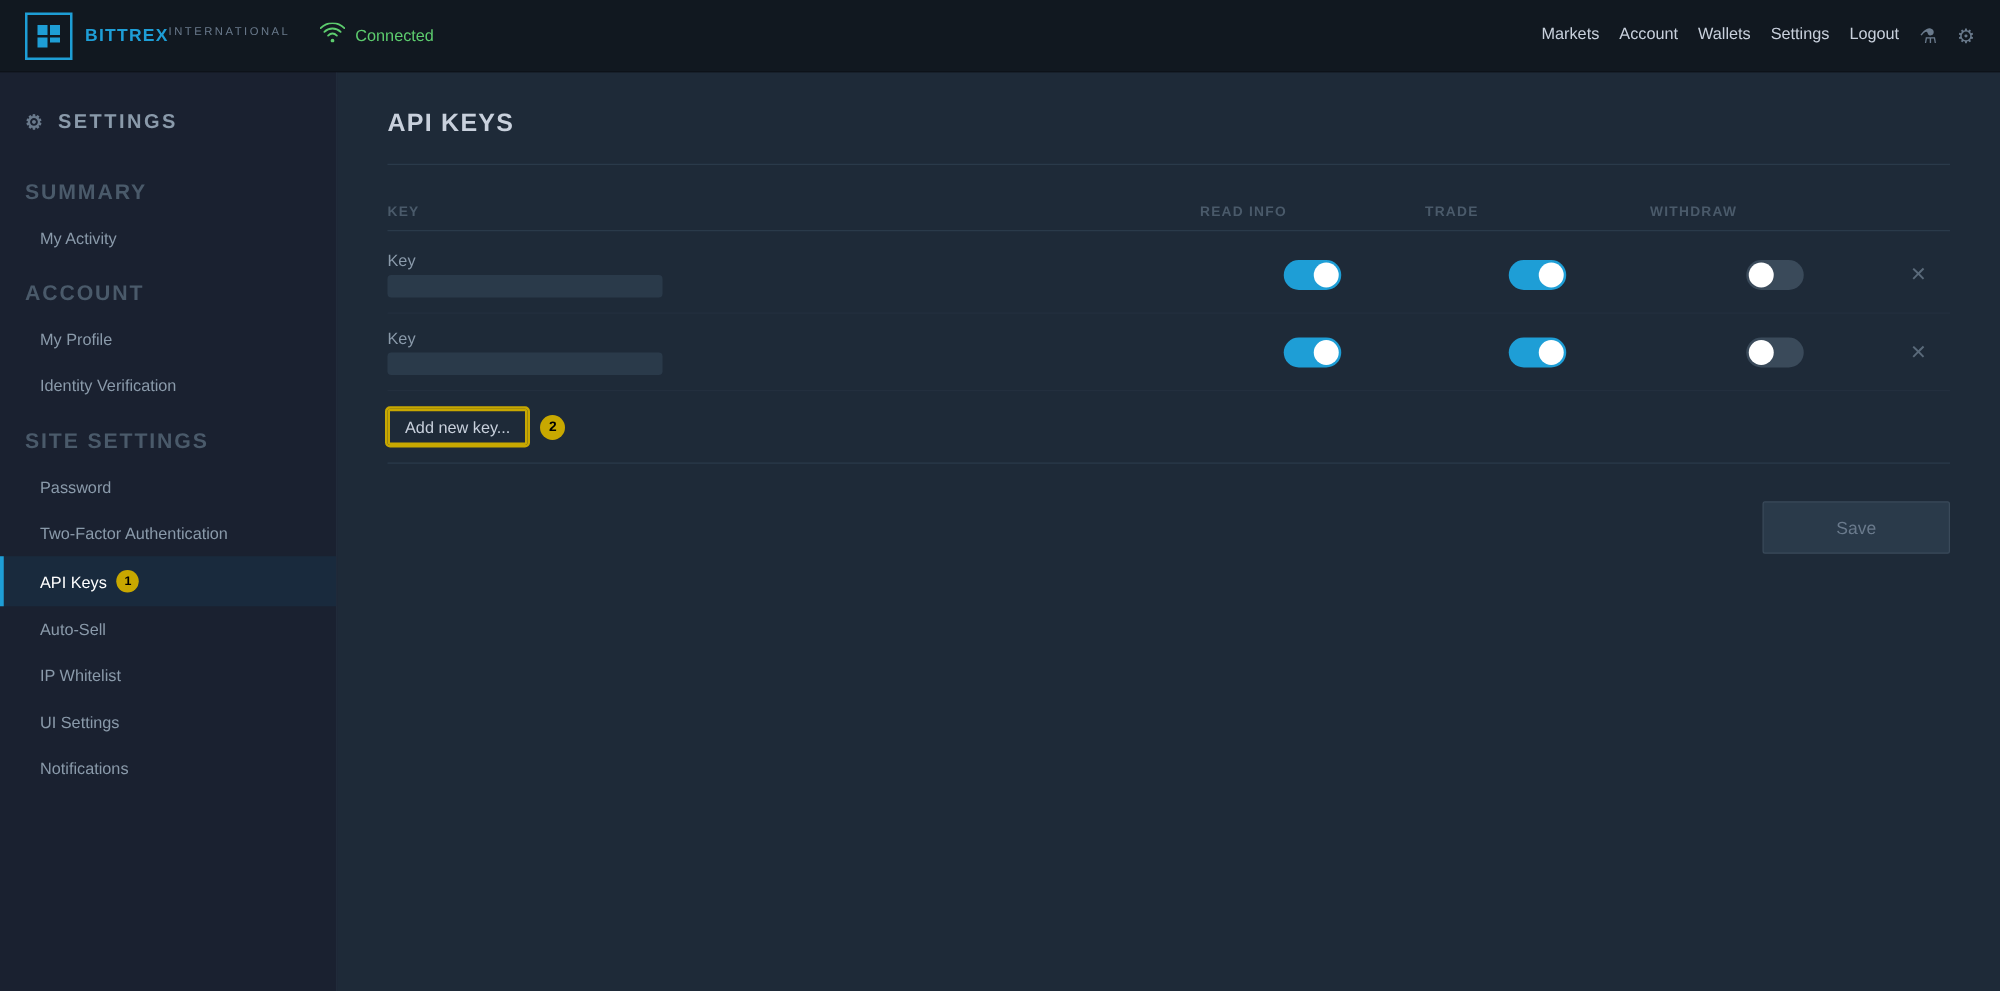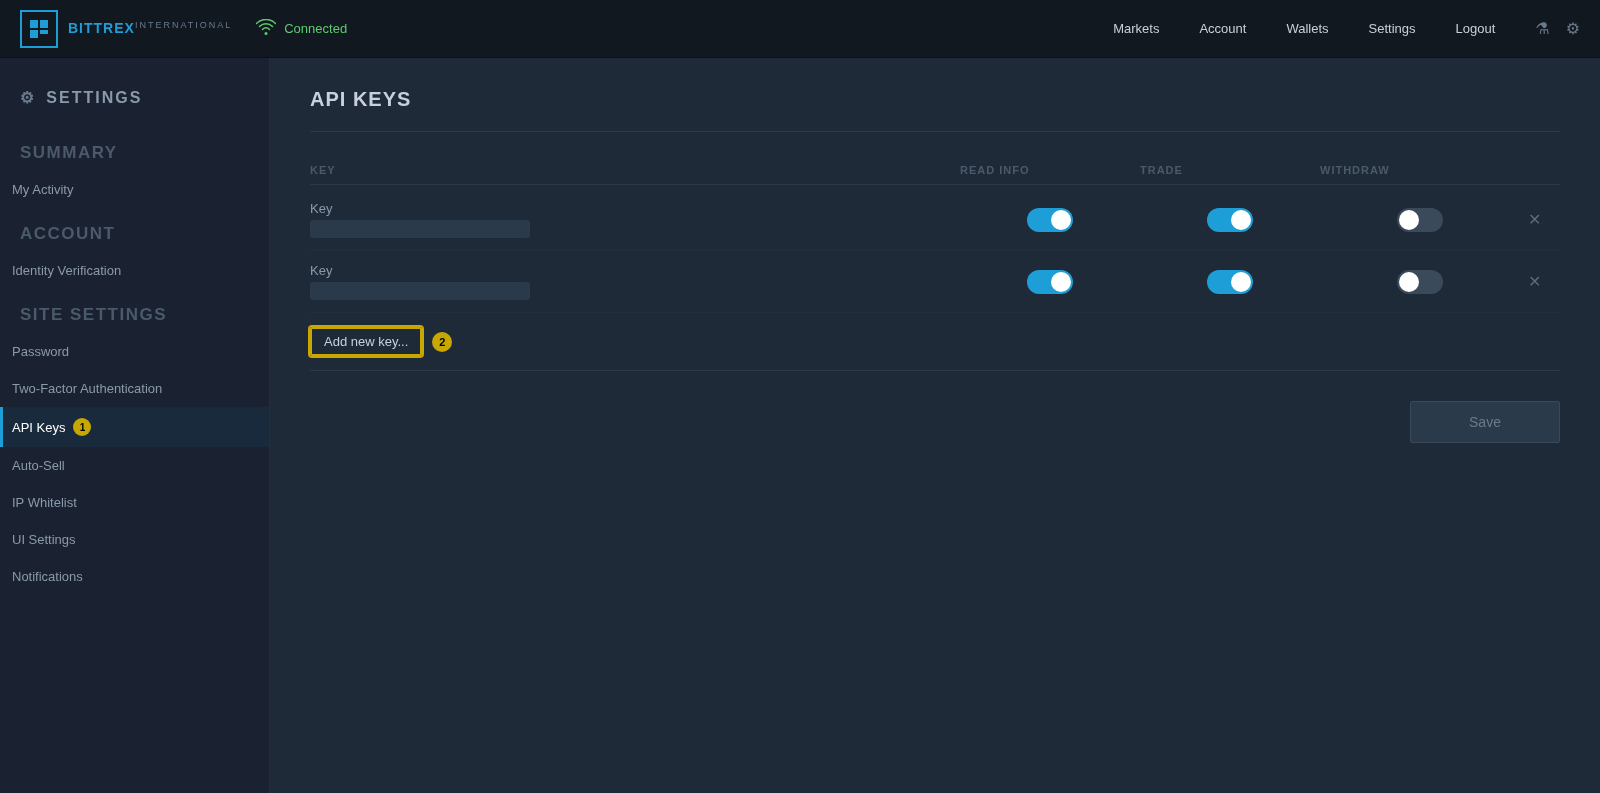--- a/index.html
+++ b/index.html
@@ -63,22 +63,22 @@
       gap: 8px;
       color: #5dcc6e;
       font-size: 13px;
     }
     .wifi-icon {
       color: #5dcc6e;
       font-size: 16px;
     }
     .top-nav-right {
       display: flex;
-      align-items: center;
-      gap: 40px;
+      align-items: flex-start;
+      gap: 16px;
     }
     .nav-link {
       color: #c8d0dc;
       text-decoration: none;
       font-size: 13px;
       cursor: pointer;
     }
     .nav-icons {
       display: flex;
       align-items: center;
@@ -122,21 +122,21 @@
       font-size: 16px;
       letter-spacing: 2px;
       font-weight: 600;
       text-transform: uppercase;
     }
     .gear-icon {
       color: #6a7a8c;
       font-size: 16px;
     }
     .sidebar-item {
-      padding: 11px 12px;
+      padding: 11px 32px;
       cursor: pointer;
       color: #8a9aaa;
       font-size: 13px;
       display: flex;
       align-items: center;
       position: relative;
       transition: color 0.15s;
       text-align: right;
     }
     .sidebar-item.active {
@@ -379,20 +379,23 @@
       <span>SETTINGS</span>
     </div>
 
     <div class="sidebar-section-label">SUMMARY</div>
     <div class="sidebar-item">
       <span>My Activity</span>
     </div>
 
     <div class="sidebar-section-label">ACCOUNT</div>
     <div class="sidebar-item">
+      <span>My Profile</span>
+    </div>
+    <div class="sidebar-item">
       <span>Identity Verification</span>
     </div>
 
     <div class="sidebar-section-label">SITE SETTINGS</div>
     <div class="sidebar-item">
       <span>Password</span>
     </div>
     <div class="sidebar-item">
       <span>Two-Factor Authentication</span>
     </div>

